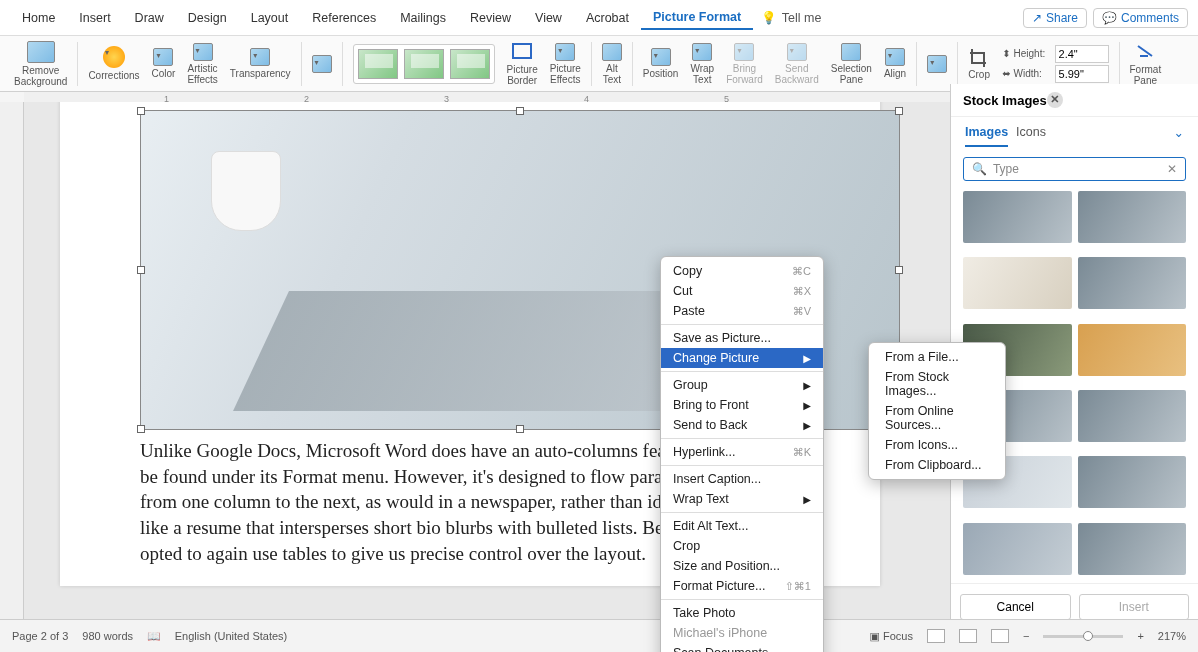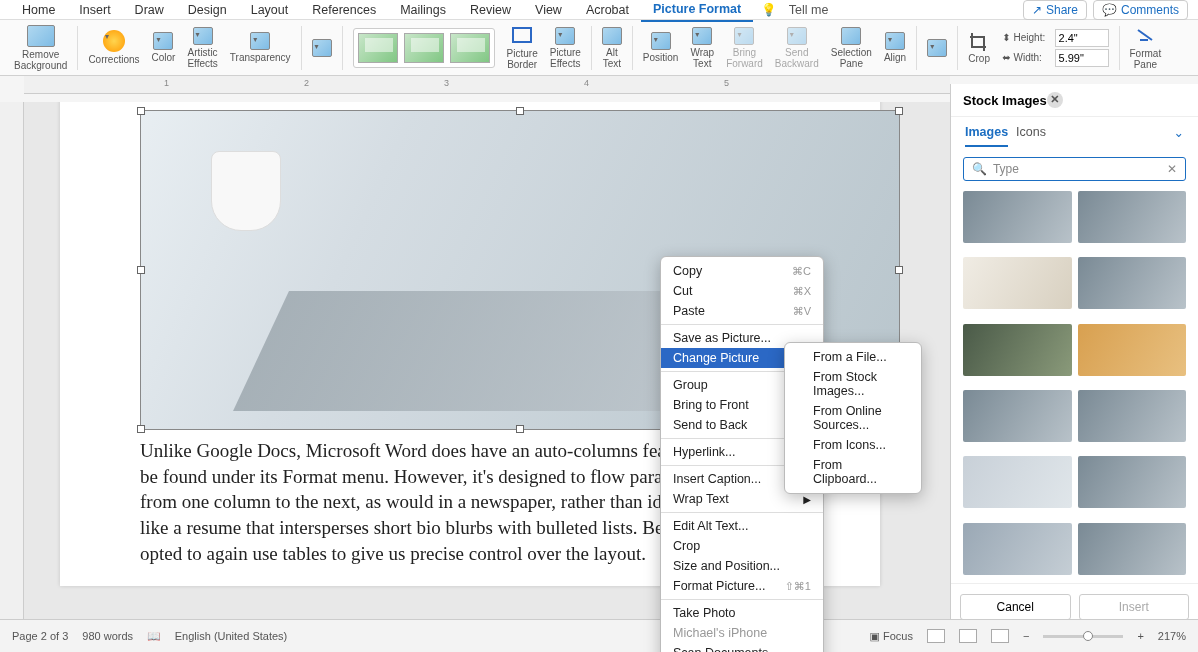--- a/index.html
+++ b/index.html
@@ -1,25 +1,25 @@
 <!DOCTYPE html>
 <html><head>
 <meta charset="utf-8">
 <style>
 * { margin: 0; padding: 0; box-sizing: border-box; font-family: -apple-system, BlinkMacSystemFont, "Segoe UI", sans-serif; }
 body { background: #f5f5f5; width: 1198px; height: 652px; overflow: hidden; position: relative; }
 
 
-.menubar { height: 20px; background: #fff; display: flex; align-items: center; padding: 0 10px; font-size: 12.5px; color: #333; border-bottom: 1px solid #ddd; }
+.menubar { height: 36px; background: #fff; display: flex; align-items: center; padding: 0 10px; font-size: 12.5px; color: #333; border-bottom: 1px solid #ddd; }
 .menubar .tab { padding: 4px 12px; cursor: pointer; }
 .menubar .tab.active { color: #1b6ec2; font-weight: 600; border-bottom: 2px solid #1b6ec2; }
 .menubar .spacer { flex: 1; }
 .menubar .rbtn { border: 1px solid #ccc; border-radius: 4px; padding: 2px 8px; margin-left: 6px; font-size: 12px; display: flex; align-items: center; gap: 4px; color: #1b6ec2; }
 .menubar .bulb { margin-left: 8px; color: #888; }
-.menubar .tell { color: #555; margin-left: 12px; }
+.menubar .tell { color: #555; margin-left: 5px; }
 
 
 .ribbon { height: 56px; background: #fafafa; border-bottom: 1px solid #d0d0d0; display: flex; align-items: center; padding: 2px 8px; font-size: 10px; color: #555; }
 .rgroup { display: flex; flex-direction: column; align-items: center; justify-content: center; padding: 0 6px; height: 100%; }
 .rgroup .label { margin-top: 2px; text-align: center; line-height: 1.1; }
 .divider { width: 1px; height: 44px; background: #ddd; margin: 0 4px; }
 .icon-box { width: 28px; height: 22px; background: linear-gradient(135deg,#b0d8f0,#7fbce5); border: 1px solid #888; border-radius: 2px; position: relative; }
 .icon-box.small { width: 20px; height: 18px; }
 .icon-sun { width: 22px; height: 22px; border-radius: 50%; background: radial-gradient(circle,#ffd54f,#ff9800); }
 .styles-row { display: flex; gap: 6px; background: #fff; border: 1px solid #ccc; padding: 4px; border-radius: 3px; }
@@ -48,21 +48,21 @@
 .page .body { font-family: Georgia, serif; font-size: 19px; color: #222; line-height: 1.35; }
 
 
 .contextmenu { position: absolute; left: 660px; top: 256px; width: 164px; background: #fff; border: 1px solid #bbb; border-radius: 6px; box-shadow: 0 4px 16px rgba(0,0,0,0.25); font-size: 12.5px; padding: 4px 0; z-index: 50; }
 .contextmenu .mi { padding: 3px 12px; display: flex; justify-content: space-between; align-items: center; color: #222; }
 .contextmenu .mi.highlight { background: #2b68c5; color: #fff; }
 .contextmenu .mi .sc { color: #999; font-size: 11px; }
 .contextmenu .sep { height: 1px; background: #ddd; margin: 3px 0; }
 .contextmenu .arrow { font-size: 10px; }
 
-.submenu { position: absolute; left: 784px; top: 342px; width: 138px; background: #fff; border: 1px solid #bbb; border-radius: 6px; box-shadow: 0 4px 16px rgba(0,0,0,0.25); font-size: 12.5px; padding: 4px 16px; z-index: 51; }
+.submenu { position: absolute; left: 868px; top: 342px; width: 138px; background: #fff; border: 1px solid #bbb; border-radius: 6px; box-shadow: 0 4px 16px rgba(0,0,0,0.25); font-size: 12.5px; padding: 4px 4px; z-index: 51; }
 .submenu .mi { padding: 3px 12px; color: #222; }
 
 
 .panel { position: absolute; right: 0; top: 84px; bottom: 22px; width: 248px; background: #fff; border-left: 1px solid #ccc; display: flex; flex-direction: column; }
 .panel-header { padding: 8px 12px; font-size: 13px; font-weight: 600; display: flex; align-items: center; border-bottom: 1px solid #eee; }
 .panel-header .close { width: 16px; height: 16px; border-radius: 50%; background: #ddd; text-align: center; line-height: 15px; font-size: 11px; color: #555; }
 .panel-tabs { display: flex; gap: 8px; padding: 8px 14px 0; font-size: 12.5px; }
 .panel-tabs .pt { padding-bottom: 6px; color: #555; }
 .panel-tabs .pt.active { color: #1b6ec2; border-bottom: 2px solid #1b6ec2; font-weight: 600; }
 .panel-tabs .chev { margin-left: auto; color: #1b6ec2; }

